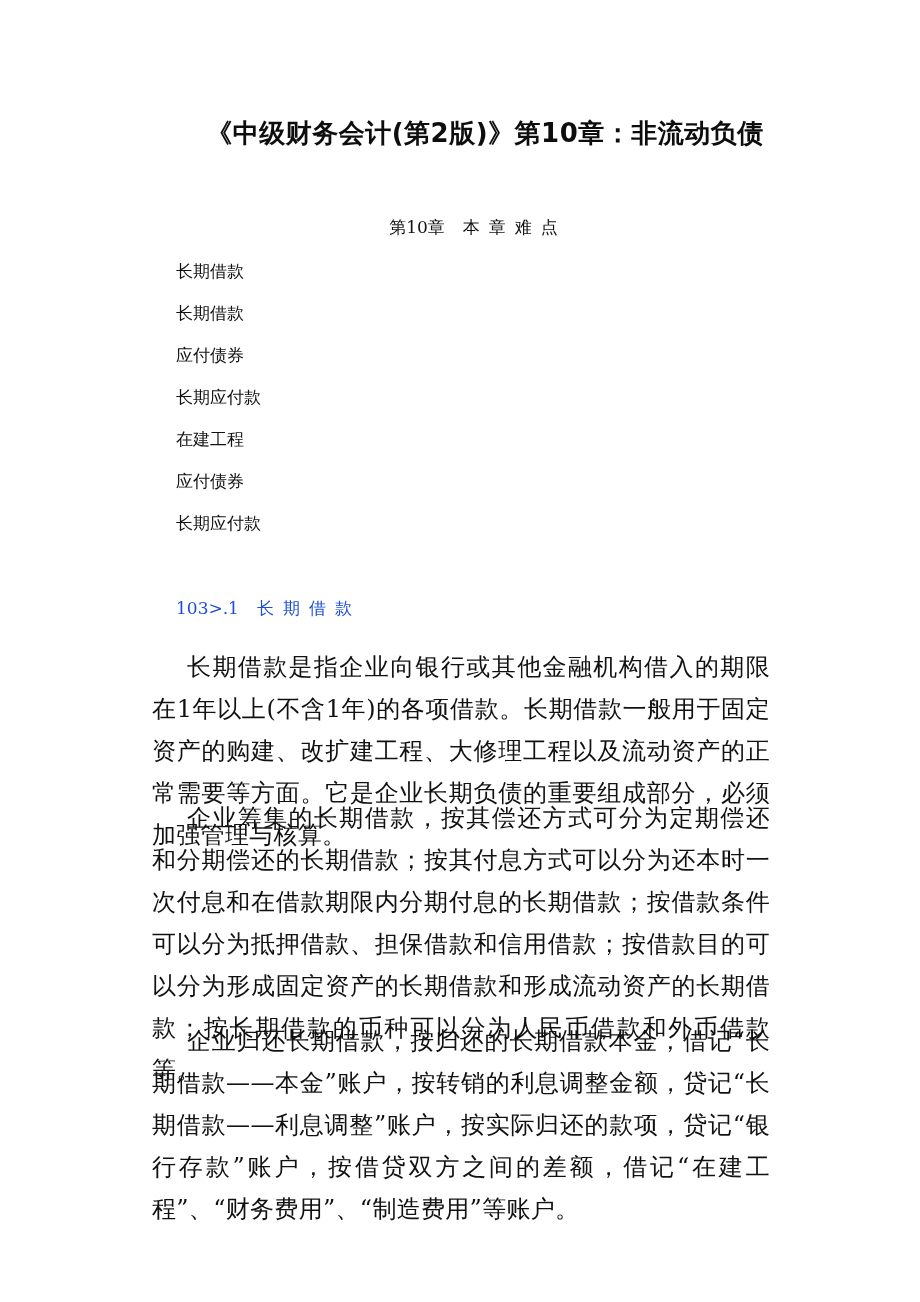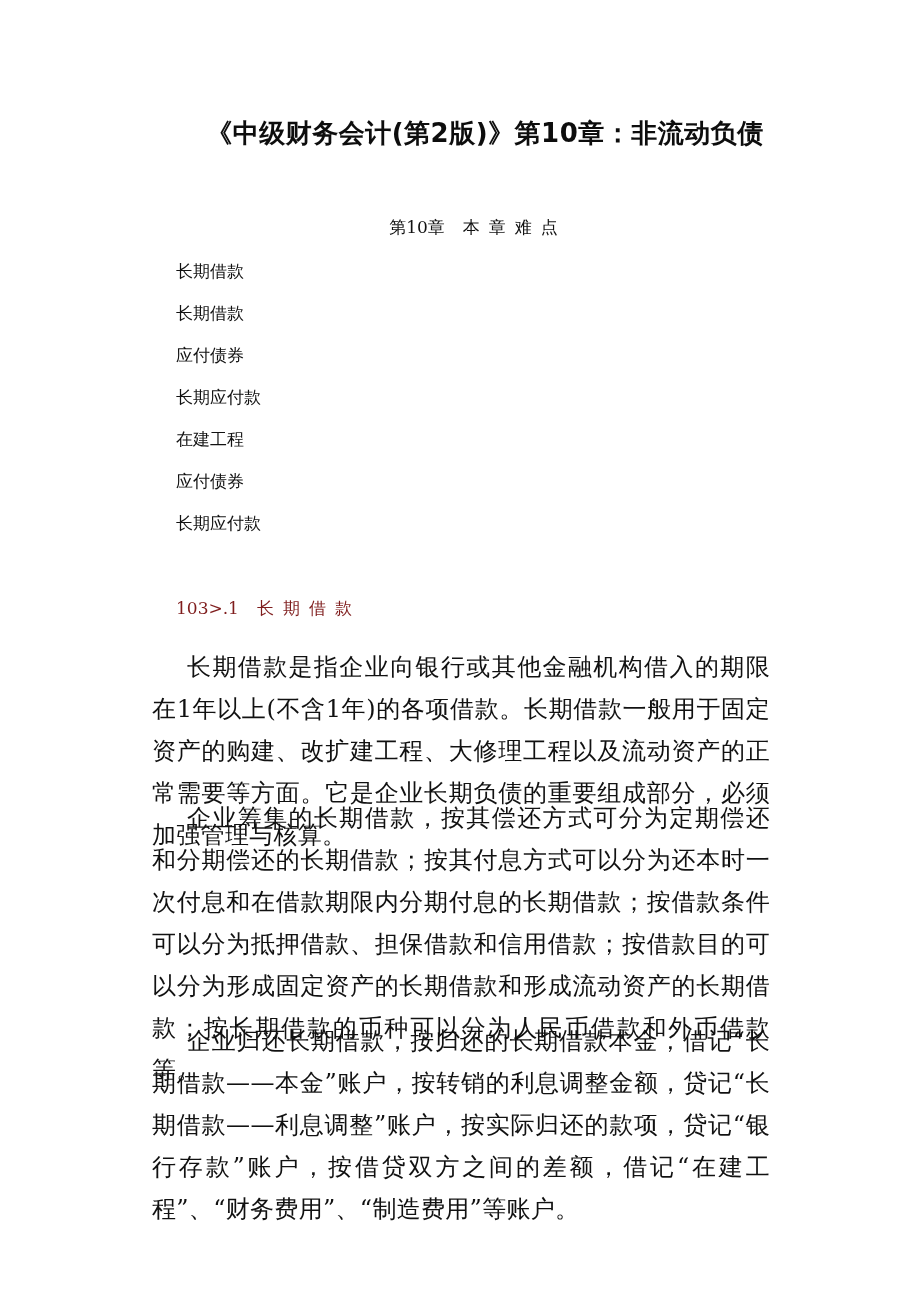--- a/index.html
+++ b/index.html
@@ -51,21 +51,21 @@
       height: 42px;
       line-height: 26px;
       color: #111;
     }
     .section-heading {
       position: absolute;
       left: 176px;
       top: 595px;
       font-size: 17px;
       line-height: 26px;
-      color: #7f1d1d;
+      color: #1d4ed8;
     }
     .section-heading .num { font-family: "DejaVu Serif", serif; }
     .section-heading .gap { display: inline-block; width: 18px; }
     .section-heading .spaced { letter-spacing: 9px; }
     .body-text {
       position: absolute;
       left: 140px;
       width: 642px;
     }
     .para {

